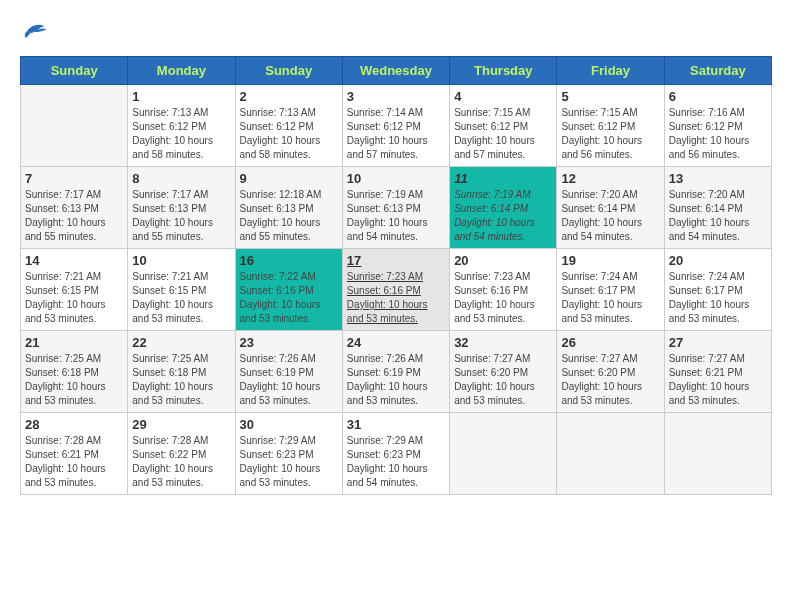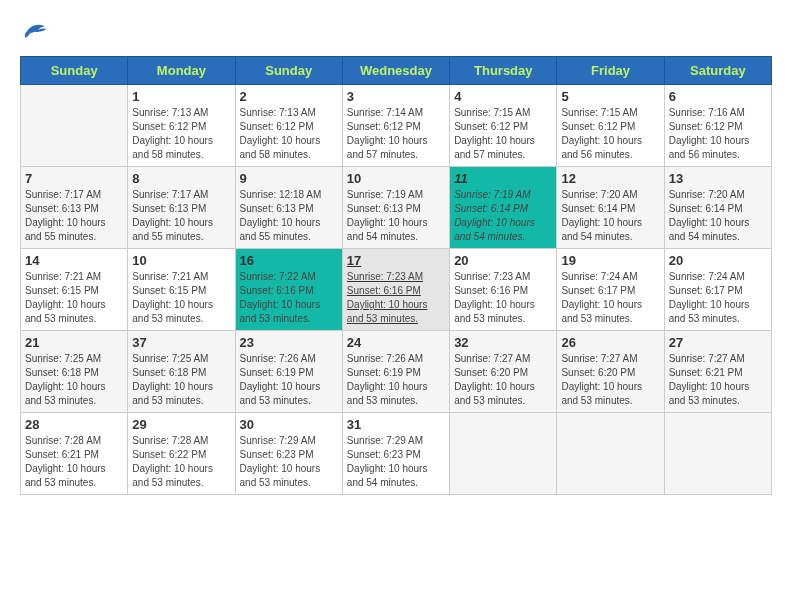--- a/index.html
+++ b/index.html
@@ -296,21 +296,21 @@
       <tr>
         <td style="background: rgb(245, 245, 245);">
           <span class="day-number">21</span>
           <div class="day-info">
             <div>Sunrise: 7:25 AM</div>
             <div>Sunset: 6:18 PM</div>
             <div>Daylight: 10 hours and 53 minutes.</div>
           </div>
         </td>
         <td style="background: rgb(245, 245, 245);">
-          <span class="day-number">37</span>
+          <span class="day-number">22</span>
           <div class="day-info">
             <div>Sunrise: 7:25 AM</div>
             <div>Sunset: 6:18 PM</div>
             <div>Daylight: 10 hours and 53 minutes.</div>
           </div>
         </td>
         <td style="background: rgb(245, 245, 245);">
           <span class="day-number">23</span>
           <div class="day-info">
             <div>Sunrise: 7:26 AM</div>

